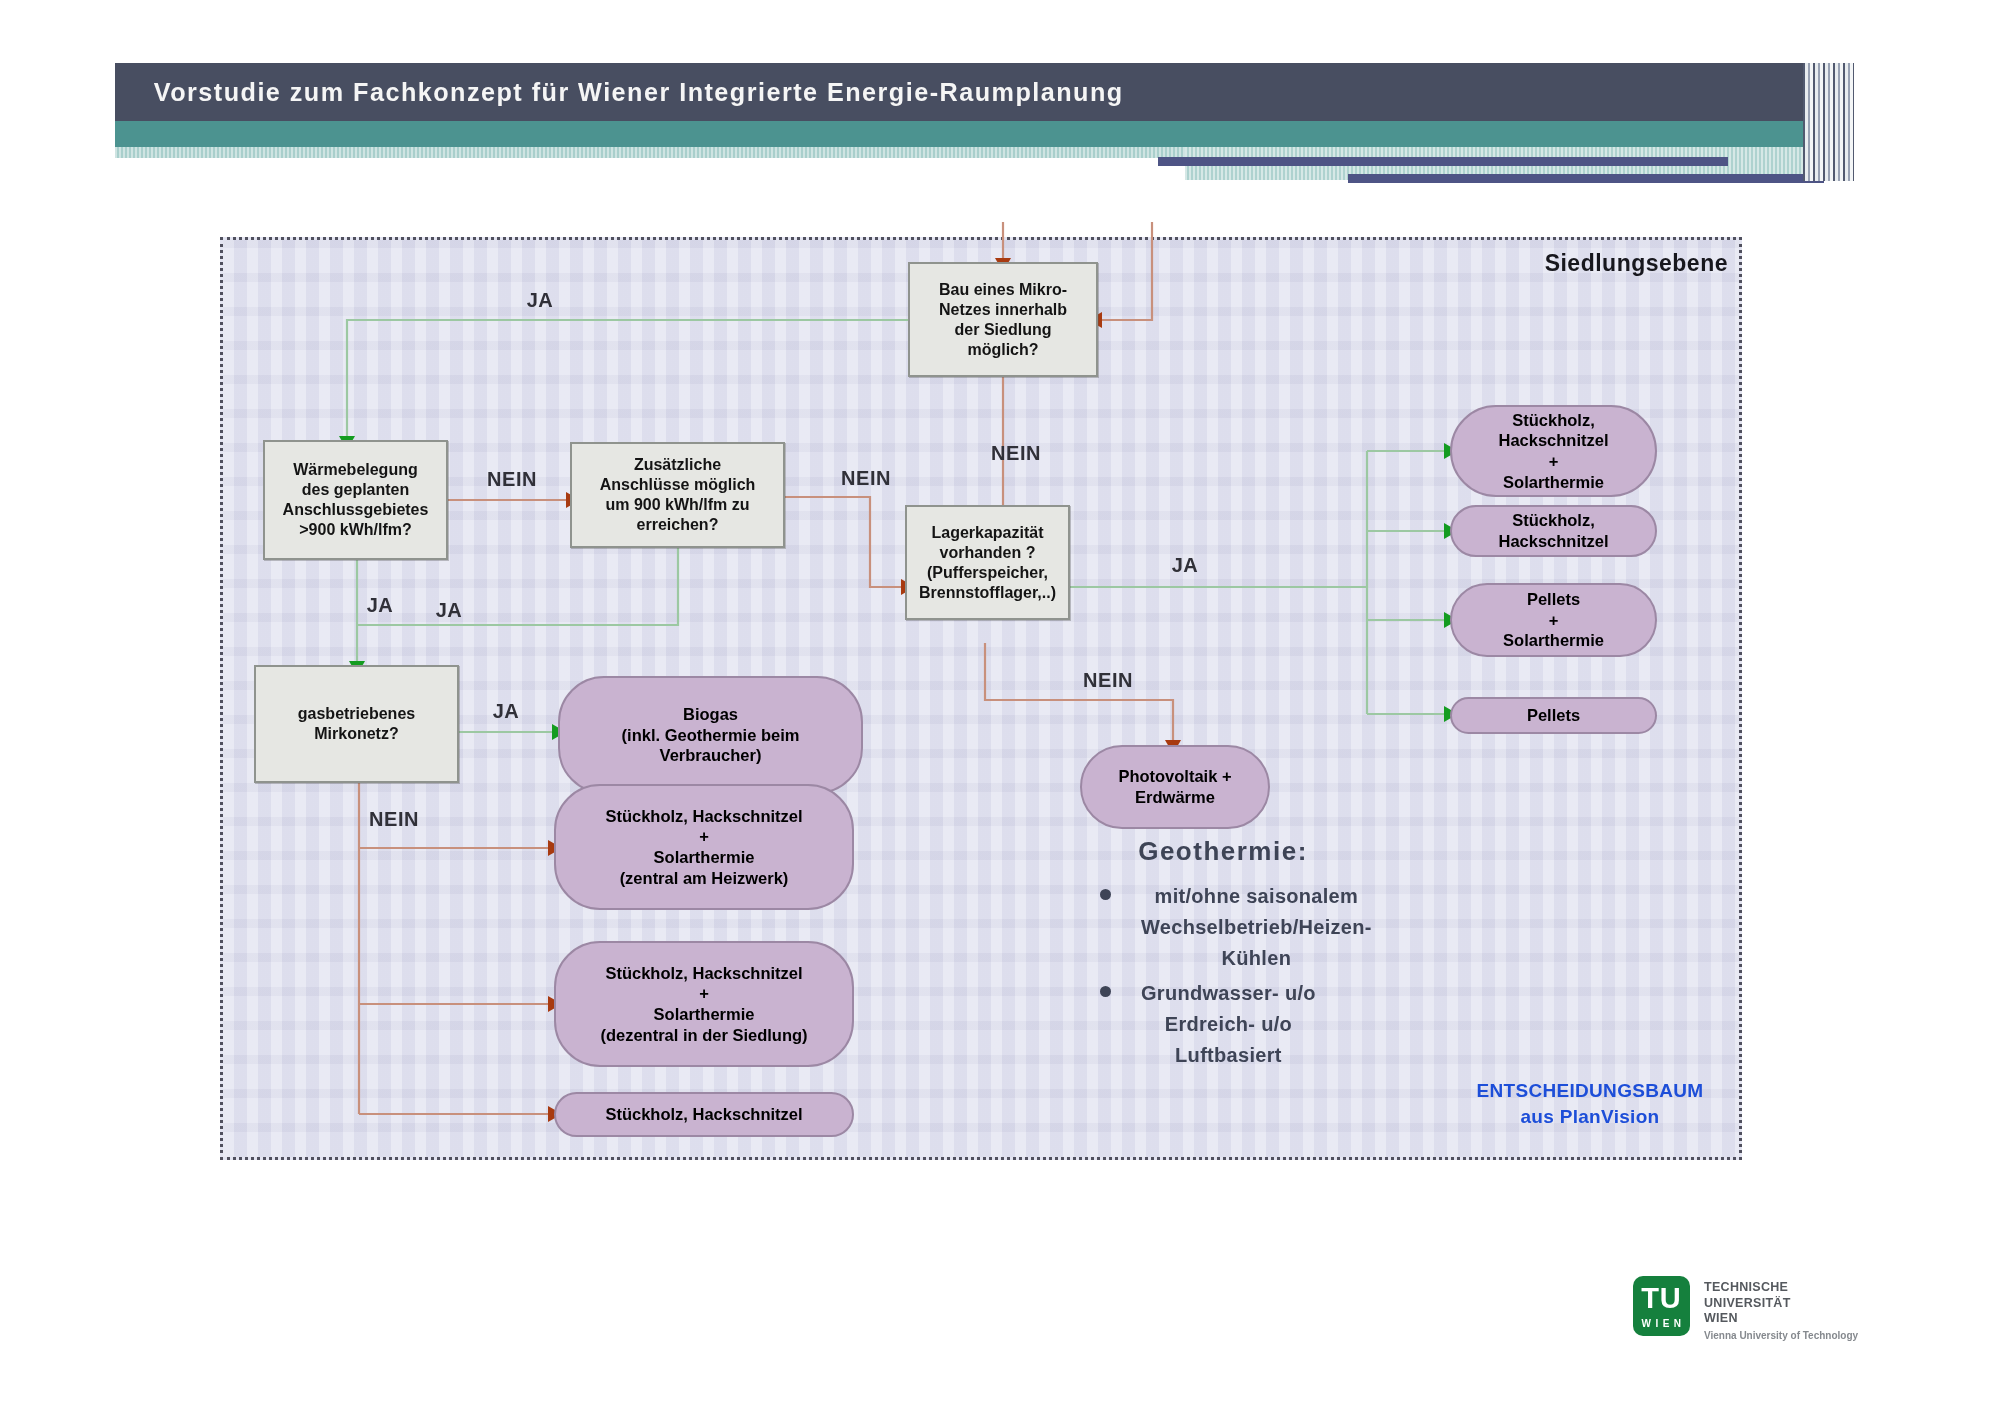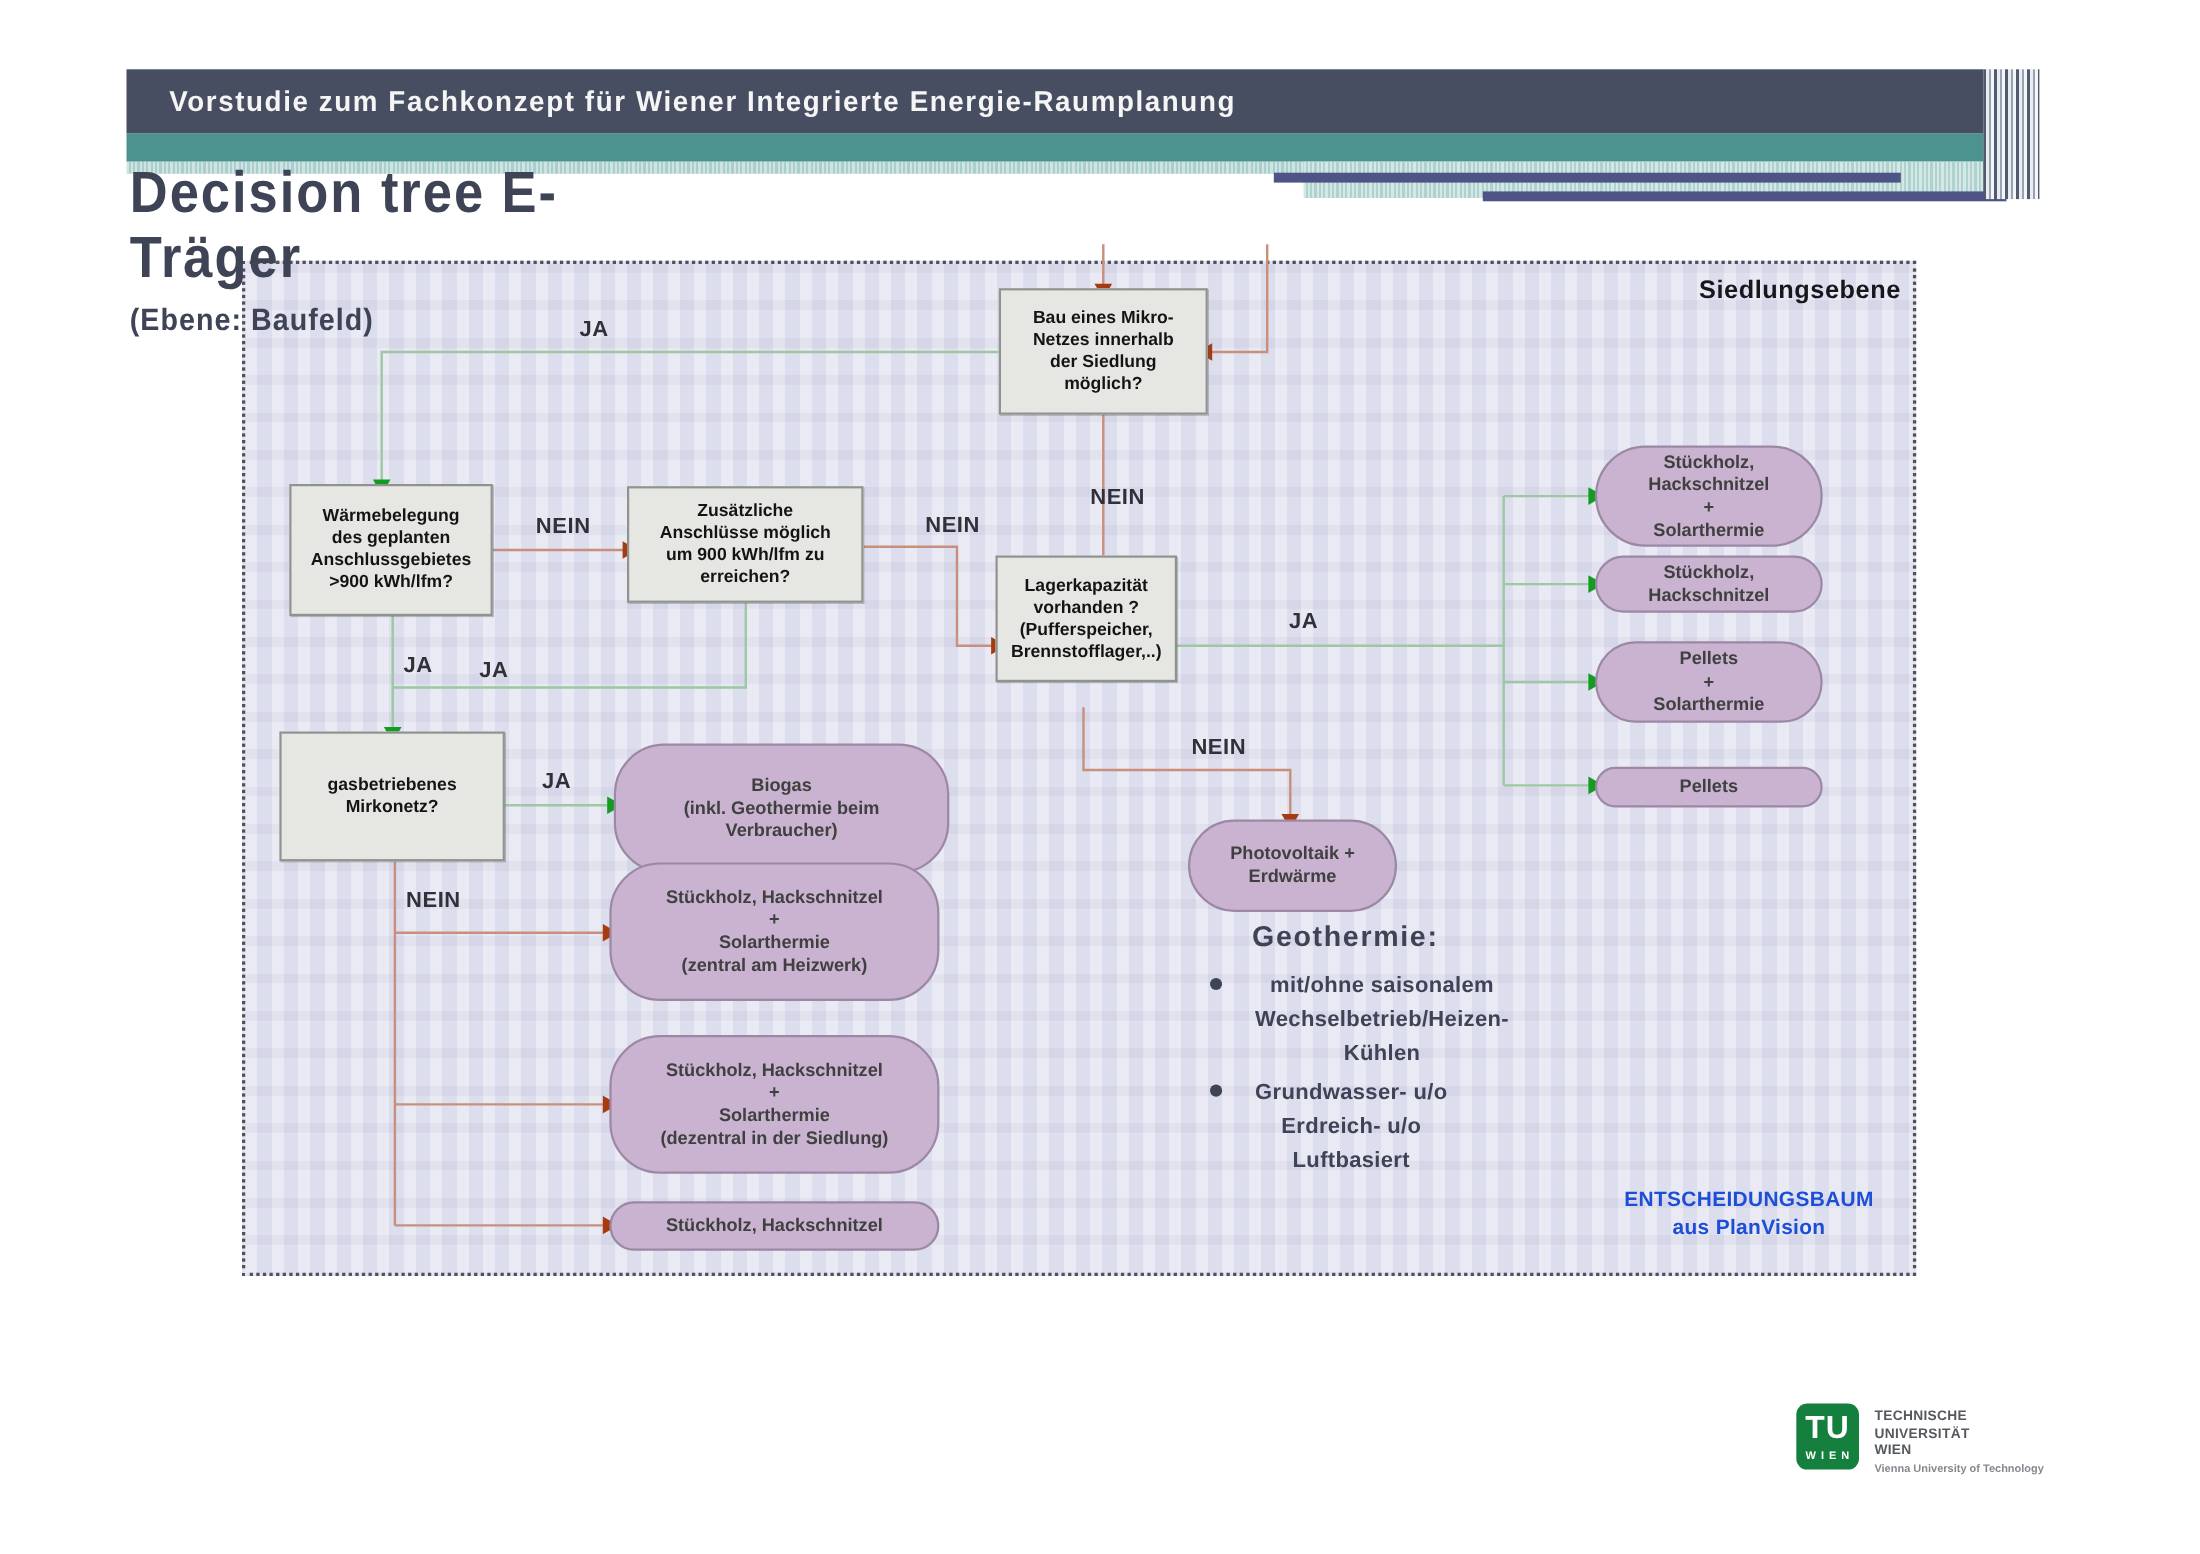--- a/index.html
+++ b/index.html
@@ -44,21 +44,21 @@
   #edges{position:absolute;left:0;top:0;z-index:2;pointer-events:none;}
   .edge-green{fill:none;stroke:#9cc8a2;stroke-width:2.2px;}
   .edge-red{fill:none;stroke:#c8907c;stroke-width:2.2px;}
   .arrow-green{fill:#149c20;stroke:none;}
   .arrow-red{fill:#a83a10;stroke:none;}
   .node{position:absolute;z-index:3;display:flex;align-items:center;justify-content:center;
         text-align:center;white-space:pre-line;box-sizing:border-box;font-weight:bold;
         line-height:1.25;padding:2px 16px;}
   .node.decision{background:#e6e7e3;border:2px solid #8f938e;color:#141414;font-size:16px;
         box-shadow:1px 1px 0 rgba(90,90,90,.35);}
-  .node.outcome{background:#c9b3d0;border:2px solid #9c88a4;color:#404040;font-size:16.5px;}
+  .node.outcome{background:#c9b3d0;border:2px solid #9c88a4;color:#000000;font-size:16.5px;}
   .edge-label{position:absolute;z-index:4;transform:translate(-50%,-50%);font-size:20px;
         font-weight:bold;color:#303038;letter-spacing:.5px;white-space:nowrap;}
 
   
   .geo-block{position:absolute;left:1058px;top:836px;z-index:5;color:#3e4456;width:330px;text-align:center;}
   .geo-heading{font-size:26px;font-weight:800;letter-spacing:1.5px;}
   .geo-list{margin-top:14px;}
   .geo-item{display:flex;margin-bottom:4px;}
   .geo-dot{width:11px;height:11px;border-radius:50%;background:#3e4456;margin:8px 30px 0 42px;flex:none;}
   .geo-text{font-size:20px;font-weight:bold;line-height:1.55;white-space:pre-line;letter-spacing:.3px;}
@@ -81,25 +81,20 @@
   <div class="header-bar">
     <div class="header-title">Vorstudie zum Fachkonzept für Wiener Integrierte Energie-Raumplanung</div>
   </div>
   <div class="teal-band"></div>
   <div class="hatch-band"></div>
   <div class="hatch-band2"></div>
   <div class="blue-bar1"></div>
   <div class="blue-bar2"></div>
   <div class="stripe-block"></div>
 
-  <div class="title-block">
-    <div class="title-line">Decision tree E-</div>
-    <div class="title-line">Träger</div>
-    <div class="subtitle">(Ebene: Baufeld)</div>
-  </div>
 
   <div class="diagram-panel"></div>
   <div class="region-label">Siedlungsebene</div>
 
   <svg id="edges" width="2000" height="1413">
       <polyline points="1003,222 1003,260" class="edge-red"></polyline>
       <path d="M1003,272 L995,258 L1011,258 Z" class="arrow-red"></path>
       <polyline points="1152,222 1152,320 1100,320" class="edge-red"></polyline>
       <path d="M1088,320 L1102,312 L1102,328 Z" class="arrow-red"></path>
       <polyline points="908,320 347,320 347,438" class="edge-green"></polyline>

